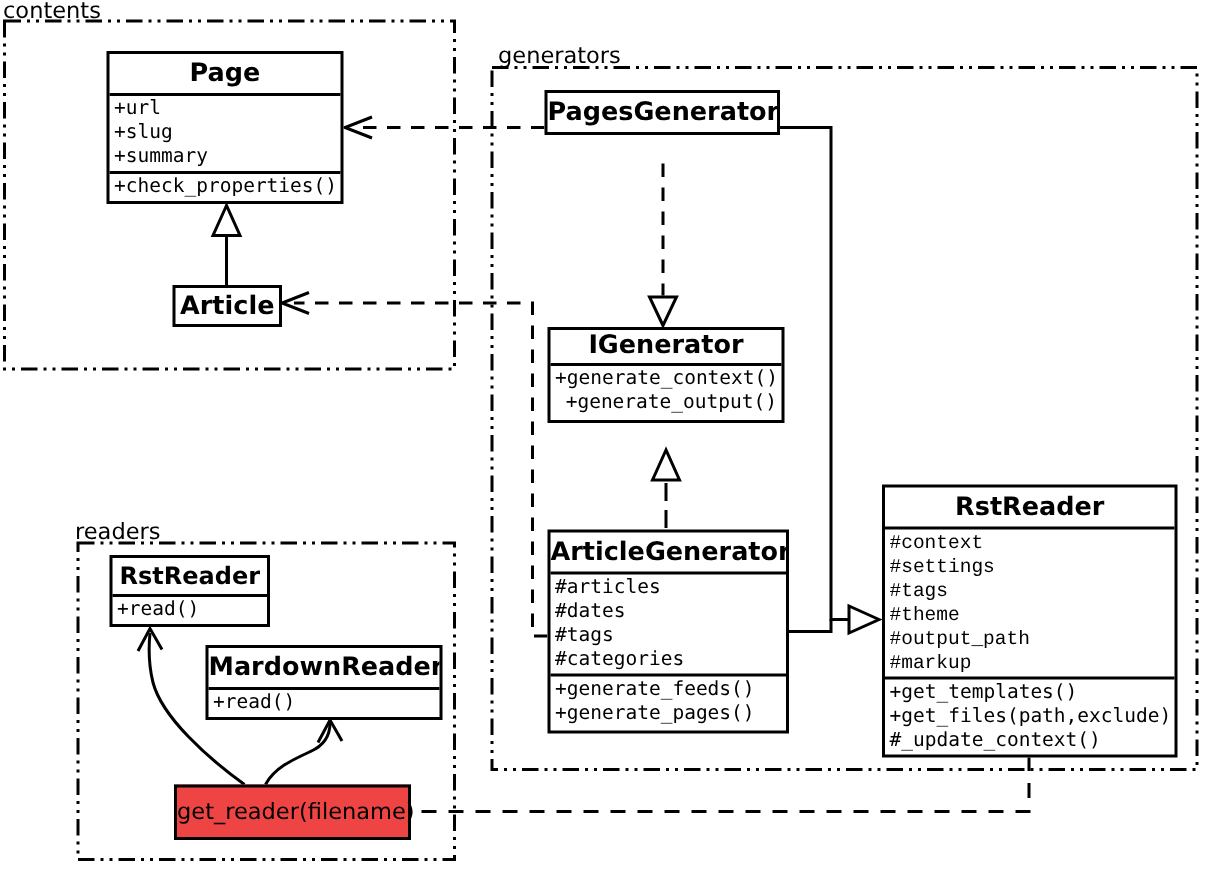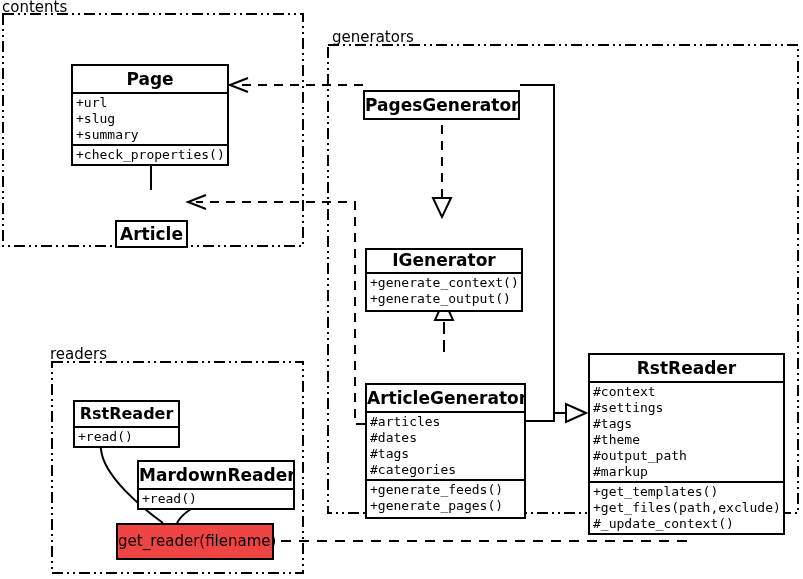--- a/index.html
+++ b/index.html
@@ -1,20 +1,20 @@
 <!DOCTYPE html>
 <html><head>
 <meta charset="utf-8">
 <style>
   html,body{margin:0;padding:0;background:#fff;}
   #diagram{position:relative;width:803px;height:579px;background:#fff;
            font-family:"DejaVu Sans",sans-serif;color:#000;overflow:hidden;}
   #wires{position:absolute;left:0;top:0;width:803px;height:579px;}
   .pkg-label{position:absolute;font-size:15px;line-height:15px;}
-  .cls{position:absolute;background:#fff;border:2px solid #000;box-sizing:border-box;margin-top:30px;}
+  .cls{position:absolute;background:#fff;border:2px solid #000;box-sizing:border-box;}
   .cls-title{font-weight:bold;font-size:17px;text-align:center;line-height:26px;height:26px;white-space:nowrap;overflow:hidden;}
   .cls-title.small{font-size:16px;}
   .stereo{font-family:"DejaVu Sans Mono",monospace;font-weight:normal;font-size:13px;text-align:center;line-height:15px;padding-top:3px;}
   .iface-name{font-weight:bold;font-size:17px;text-align:center;line-height:20px;padding-bottom:2px;}
   .cls-sec{border-top:2px solid #000;font-family:"DejaVu Sans Mono",monospace;
            font-size:13px;line-height:16px;padding:1px 3px;white-space:pre;overflow:hidden;}
   .plain-box{position:absolute;background:#ef4444;border:2px solid #000;box-sizing:border-box;
              font-size:15px;text-align:center;margin-left:24px;}
 </style>
 </head>
@@ -88,32 +88,32 @@
   <div class="cls" style="left:115px;top:190px;width:73px;height:28px;">
     <div class="cls-title" style="line-height:24px;height:24px;">Article</div>
   </div>
 
   <div class="cls" style="left:363px;top:60px;width:157px;">
     <div class="cls-title">PagesGenerator</div>
   </div>
 
   <div class="cls" style="left:365px;top:218px;width:158px;">
     <div class="iface-name">IGenerator</div>
-    <div class="cls-sec" style="height:34px;"><div>+generate_context()</div><div>+generate_output()</div></div>
+    <div class="cls-sec" style="height:34px;text-align:right;"><div>+generate_context()</div><div>+generate_output()</div></div>
   </div>
 
   <div class="cls" style="left:365px;top:353px;width:161px;">
     <div class="cls-title">ArticleGenerator</div>
     <div class="cls-sec" style="height:64px;"><div>#articles</div><div>#dates</div><div>#tags</div><div>#categories</div></div>
     <div class="cls-sec" style="height:34px;"><div>+generate_feeds()</div><div>+generate_pages()</div></div>
   </div>
 
   <div class="cls" style="left:588px;top:323px;width:197px;">
     <div class="cls-title">RstReader</div>
-    <div class="cls-sec" style="height:96px;"><div>#context</div><div>#settings</div><div>#tags</div><div>#theme</div><div>#output_path</div><div>#markup</div></div>
+    <div class="cls-sec" style="height:96px;font-family:Liberation Mono, monospace;"><div>#context</div><div>#settings</div><div>#tags</div><div>#theme</div><div>#output_path</div><div>#markup</div></div>
     <div class="cls-sec" style="height:48px;"><div>+get_templates()</div><div>+get_files(path,exclude)</div><div>#_update_context()</div></div>
   </div>
 
   <div class="cls" style="left:73px;top:370px;width:107px;">
     <div class="cls-title small" style="line-height:24px;height:24px;">RstReader</div>
     <div class="cls-sec" style="height:16px;"><div>+read()</div></div>
   </div>
 
   <div class="cls" style="left:137px;top:430px;width:158px;">
     <div class="cls-title">MardownReader</div>

